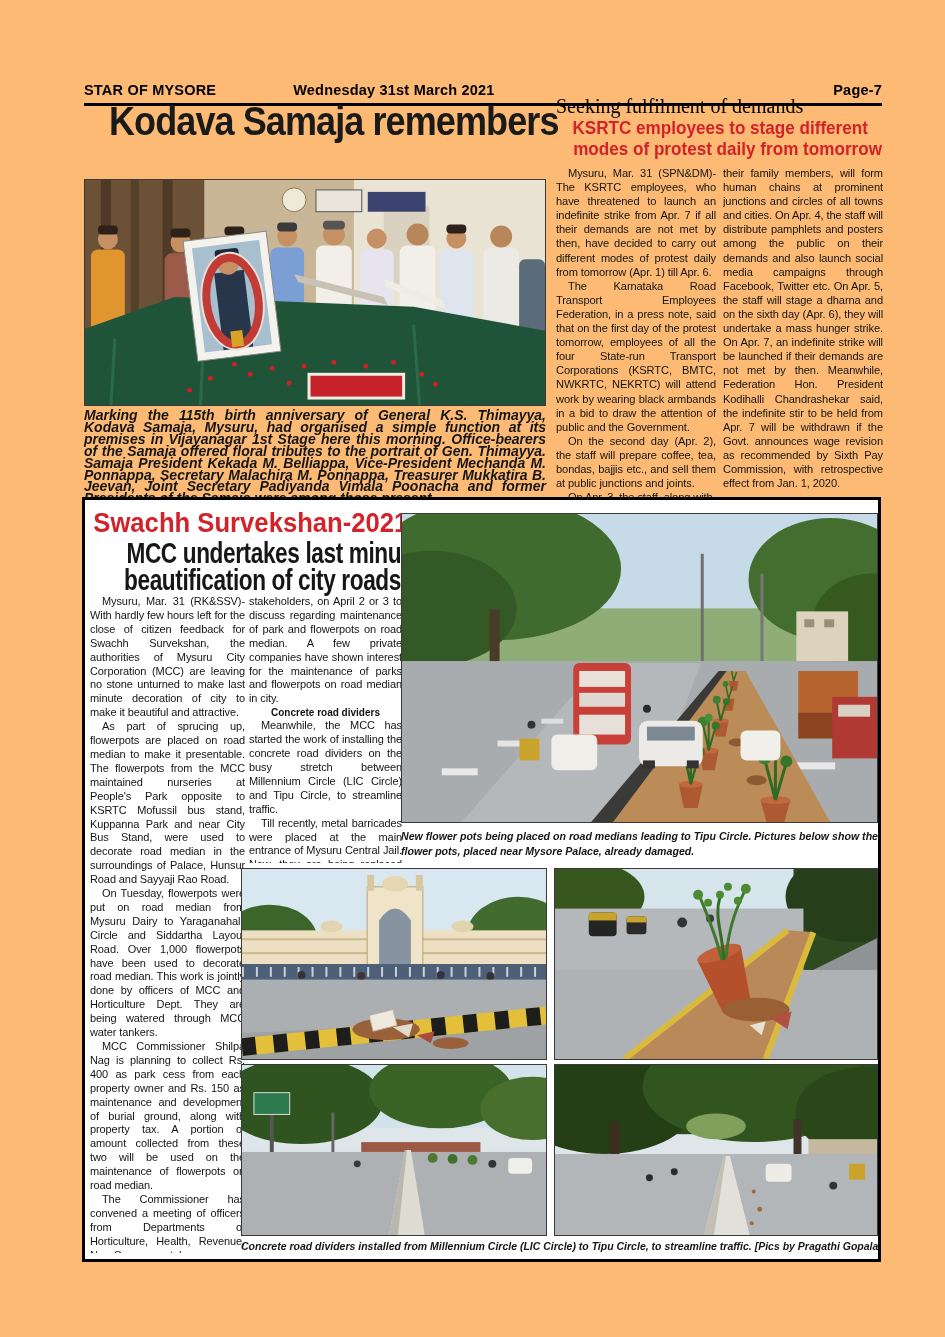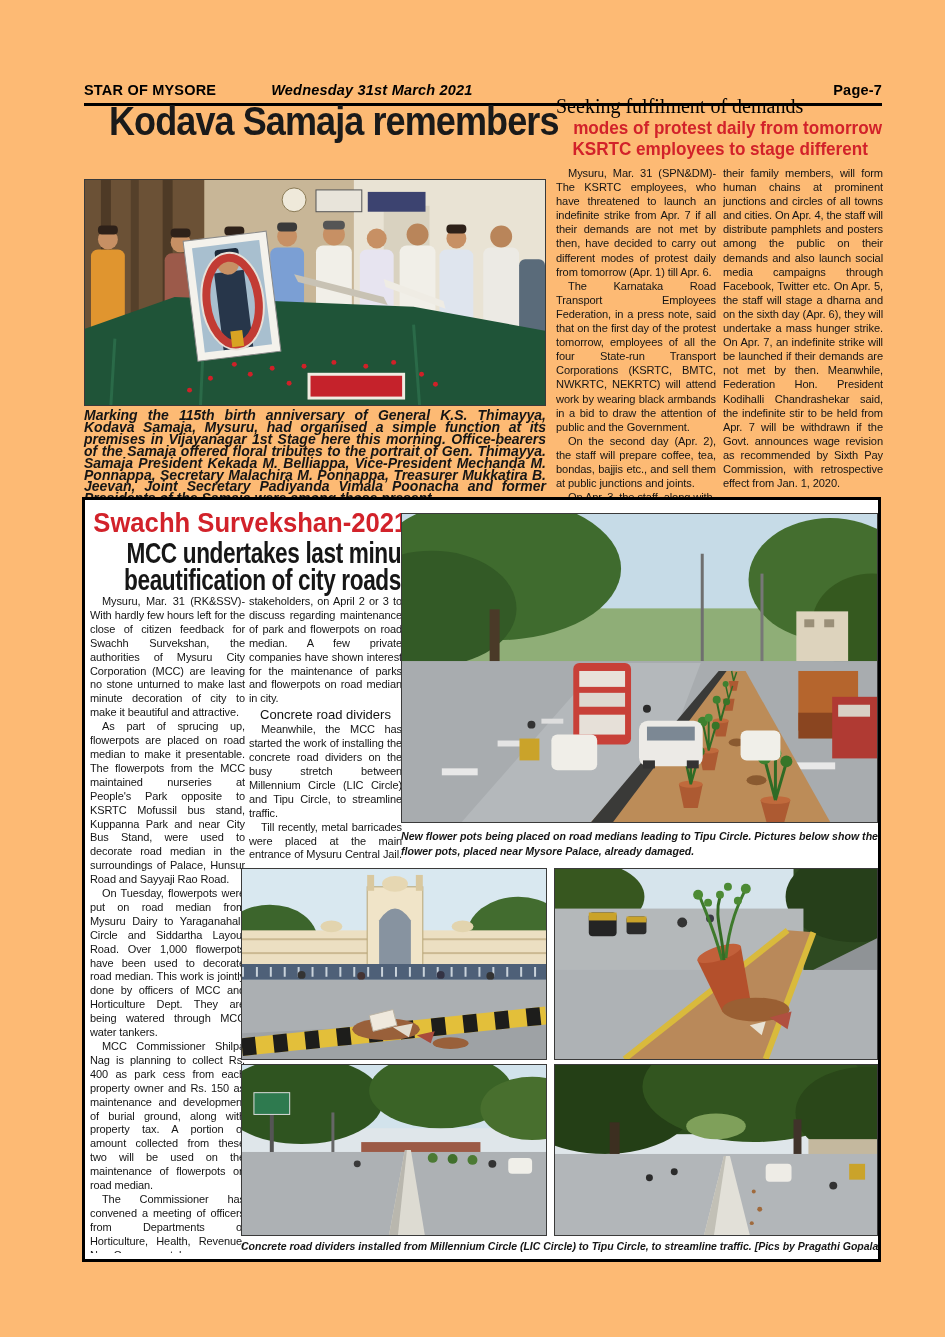--- a/index.html
+++ b/index.html
@@ -7,21 +7,21 @@
     position:relative; width:945px; height:1337px; background:#fdba74;
     font-family:"Liberation Sans", sans-serif; color:#111; overflow:hidden;
   }
   
   .masthead {
     position:absolute; left:84px; top:82px; width:798px;
     display:flex; align-items:baseline;
     border-bottom:3px solid #000; padding-bottom:5px;
     font-weight:bold; font-size:14.5px; color:#000; letter-spacing:0.2px;
   }
-  .masthead .date { margin-left:55px;font-style:italic; }
+  .masthead .date { margin-left:77px; }
   .masthead .pageno { margin-left:auto; }
 
   
   .kodava-headline { position:absolute; left:84px; top:103px; width:462px; text-align:left; color:#1a1a1a; }
   .kodava-headline .hl {
     display:inline-block; white-space:nowrap; transform:scaleX(0.9);
     font-weight:bold; font-size:40px; line-height:37px; letter-spacing:-1px;
   }
 
   .photo { border:1px solid #3a3a3a; box-sizing:border-box; background:#dfe6ea; overflow:hidden; }
@@ -58,21 +58,21 @@
   .sw-headline { position:absolute; left:0; top:40px; width:316px; text-align:center; color:#161616; }
   .sw-headline .l { }
   .sw-headline .l span {
     display:inline-block; white-space:nowrap; transform:scaleX(0.78);
     font-weight:bold; font-size:29px; line-height:27px; letter-spacing:-0.5px;
   }
   .sw-col { position:absolute; top:95px; overflow:hidden; }
   .sw-col p.body { font-size:11px; line-height:13.9px; }
   .sw-col1 { left:5px;  width:155px; height:658px; }
   .sw-col2 { left:164px; width:153px; height:268px; }
-  .sw-subhead { margin:1px 0; font-weight:normal; font-size:13px; text-align:center; color:#111; }
+  .sw-subhead { margin:1px 0; font-weight:bold; font-size:10px; text-align:center; color:#111; }
 
   .sw-photo-large { position:absolute; left:316px; top:13px; width:477px; height:310px; }
   .sw-caption1 {
     position:absolute; left:316px; top:329px; width:477px;
     font-weight:bold; font-style:italic; font-size:10.6px; line-height:14.5px; text-align:justify; color:#151515;
   }
   .sw-p1 { position:absolute; left:156px; top:368px; width:306px; height:192px; }
   .sw-p2 { position:absolute; left:469px; top:368px; width:324px; height:192px; }
   .sw-p3 { position:absolute; left:156px; top:564px; width:306px; height:172px; }
   .sw-p4 { position:absolute; left:469px; top:564px; width:324px; height:172px; }
@@ -171,22 +171,22 @@
           <circle cx="282" cy="188" r="2.5"></circle>
           <circle cx="310" cy="184" r="2.5"></circle>
       </g>
     </svg>
   </div>
 
   <div class="kodava-caption">Marking the 115th birth anniversary of General K.S. Thimayya, Kodava Samaja, Mysuru, had organised a simple function at its premises in Vijayanagar 1st Stage here this morning. Office-bearers of the Samaja offered floral tributes to the portrait of Gen. Thimayya. Samaja President Kekada M. Belliappa, Vice-President Mechanda M. Ponnappa, Secretary Malachira M. Ponnappa, Treasurer Mukkatira B. Jeevan, Joint Secretary Padiyanda Vimala Poonacha and former Presidents of the Samaja were among those present.</div>
 
   <div class="ksrtc">
     <div class="kicker">Seeking fulfilment of demands</div>
+    <div class="hl-line"><span>KSRTC employees to stage different</span></div>
     <div class="hl-line"><span>modes of protest daily from tomorrow</span></div>
-    <div class="hl-line"><span>KSRTC employees to stage different</span></div>
     <div class="cols">
       <div class="col">
         <p class="body">Mysuru, Mar. 31 (SPN&amp;DM)- The KSRTC employees, who have threatened to launch an indefinite strike from Apr. 7 if all their demands are not met by then, have decided to carry out different modes of protest daily from tomorrow (Apr. 1) till Apr. 6.</p>
         <p class="body">The Karnataka Road Transport Employees Federation, in a press note, said that on the first day of the protest tomorrow, employees of all the four State-run Transport Corporations (KSRTC, BMTC, NWKRTC, NEKRTC) will attend work by wearing black armbands in a bid to draw the attention of public and the Government.</p>
         <p class="body">On the second day (Apr. 2), the staff will prepare coffee, tea, bondas, bajjis etc., and sell them at public junctions and joints.</p>
         <p class="body">On Apr. 3, the staff, along with</p>
       </div>
       <div class="col">
         <p class="body noindent">their family members, will form human chains at prominent junctions and circles of all towns and cities. On Apr. 4, the staff will distribute pamphlets and posters among the public on their demands and also launch social media campaigns through Facebook, Twitter etc. On Apr. 5, the staff will stage a dharna and on the sixth day (Apr. 6), they will undertake a mass hunger strike. On Apr. 7, an indefinite strike will be launched if their demands are not met by then. Meanwhile, Federation Hon. President Kodihalli Chandrashekar said, the indefinite stir to be held from Apr. 7 will be withdrawn if the Govt. announces wage revision as recommended by Sixth Pay Commission, with retrospective effect from Jan. 1, 2020.</p>
       </div>

